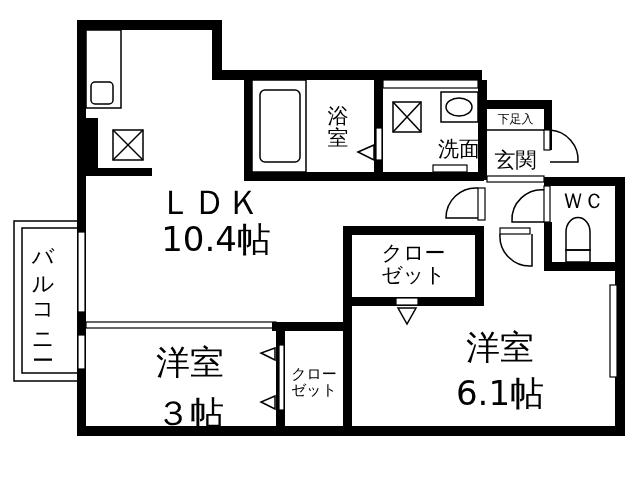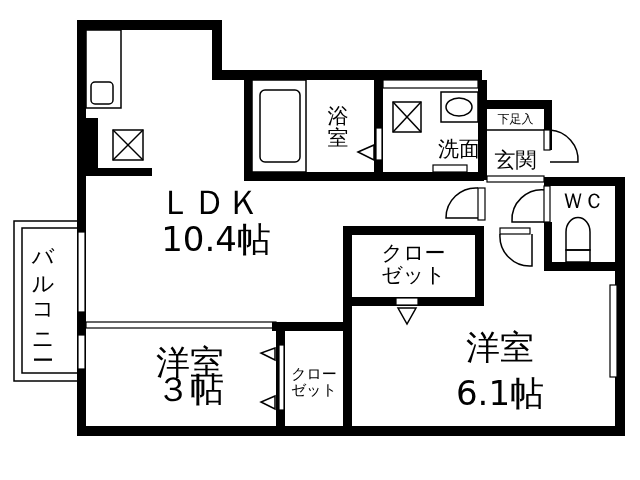--- a/index.html
+++ b/index.html
@@ -99,16 +99,16 @@
 室</div>
 <div class="lbl mid" style="left:424px;top:138px;width:70px;">洗面</div>
 <div class="lbl xs" style="left:487px;top:113px;width:57px;">下足入</div>
 <div class="lbl mid" style="left:487px;top:151px;width:57px;font-family:Liberation Mono, monospace;">玄関</div>
 <div class="lbl mid" style="left:552px;top:190px;width:63px;">ＷＣ</div>
 <div class="lbl mid" style="left:352px;top:242px;width:123px;">クロー
 ゼット</div>
 <div class="lbl sm" style="left:284px;top:367px;width:60px;">クロー
 ゼット</div>
 <div class="lbl big" style="left:130px;top:345px;width:120px;">洋室</div>
-<div class="lbl big" style="left:130px;top:372px;width:120px;">３帖</div>
+<div class="lbl big" style="left:130px;top:396px;width:120px;">３帖</div>
 <div class="lbl big" style="left:430px;top:330px;width:140px;">洋室</div>
 <div class="lbl big" style="left:430px;top:376px;width:140px;">6.1帖</div>
 <div class="lbl vert" style="left:32px;top:232px;">バルコニー</div>
 
 </body></html>

